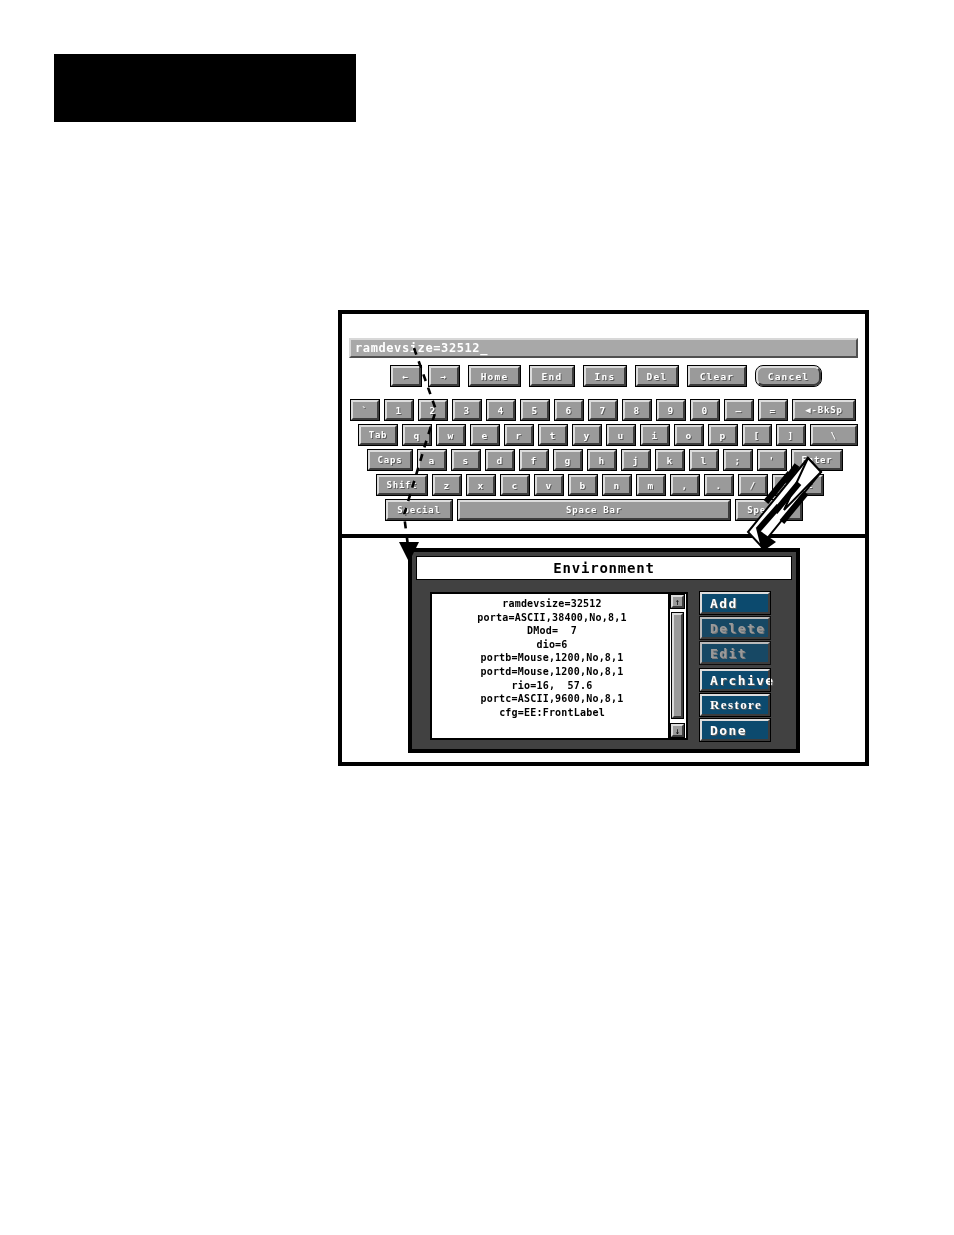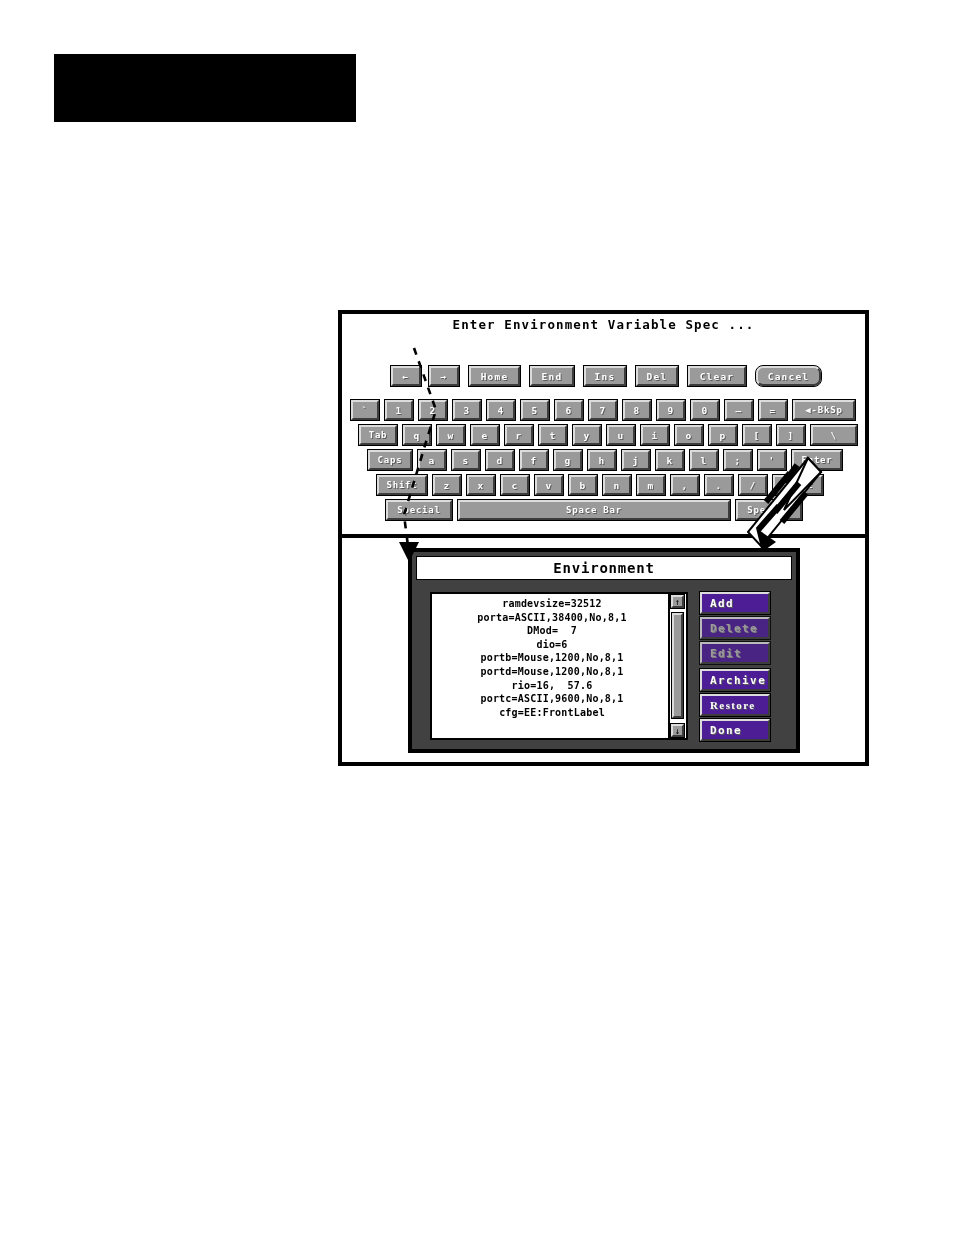--- a/index.html
+++ b/index.html
@@ -171,28 +171,28 @@
     border-left: 2px solid #dcdcdc;
     border-right: 2px solid #3c3c3c;
     border-bottom: 2px solid #3c3c3c;
     outline: 1px solid #000;
   }
 
   .env-btn {
     position: absolute;
     left: 288px;
     width: 70px; height: 22px;
-    background: #4c1d95;
+    background: #0c4a6e;
     border-top: 2px solid #dcdcdc;
     border-left: 2px solid #dcdcdc;
     border-right: 2px solid #3c3c3c;
     border-bottom: 2px solid #3c3c3c;
     outline: 1px solid #000;
     color: #ffffff;
-    font-size: 11px;
+    font-size: 13px;
     font-weight: bold;
     letter-spacing: 1.4px;
     display: flex; align-items: center;
     padding-left: 8px;
     text-shadow: 1px 1px 0 #5a5a5a;
     white-space: pre;
   }
   .env-btn.disabled {
     color: #b4b4b4;
     text-shadow: 1px 1px 0 #8a8a8a;
@@ -205,22 +205,22 @@
 </head>
 <body>
 
 <div class="page">
 
   <div class="header-band"></div>
 
   <div class="figure">
 
     <div class="kbd-panel">
-      <div class="kbd-title">Enter Environment Variable Spec ...</div>
-
+
+      <div class="spec-input">ramdevsize=32512_</div>
 
       <div id="cmd-row">
           <div class="key" style="left: 49px; top: 52px; width: 30px;">←</div>
           <div class="key" style="left: 87px; top: 52px; width: 30px;">→</div>
           <div class="key" style="left: 127px; top: 52px; width: 51px;">Home</div>
           <div class="key" style="left: 188px; top: 52px; width: 44px;">End</div>
           <div class="key" style="left: 242px; top: 52px; width: 42px;">Ins</div>
           <div class="key" style="left: 294px; top: 52px; width: 42px;">Del</div>
           <div class="key" style="left: 346px; top: 52px; width: 58px;">Clear</div>
           <div class="key" style="left: 414px; top: 52px; width: 65px; border-radius: 7px;">Cancel</div>

